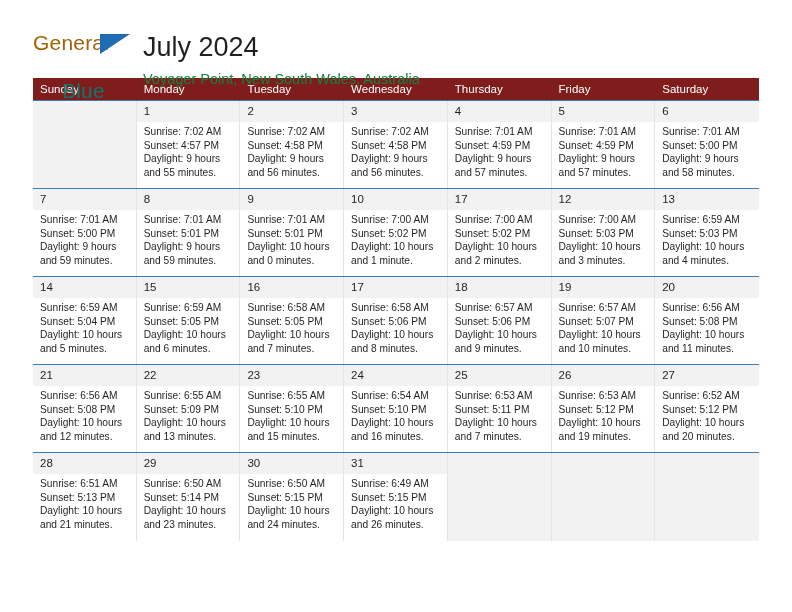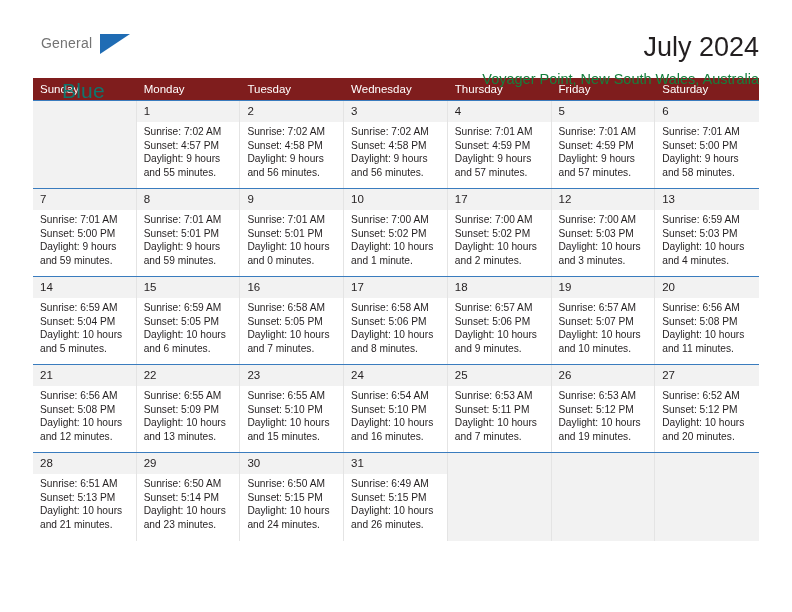--- a/index.html
+++ b/index.html
@@ -32,25 +32,25 @@
     box-sizing: border-box;
   }
   .logo {
     position: relative;
     width: 110px;
     height: 46px;
     flex: 0 0 auto;
   }
   .logo-general {
     position: absolute;
-    left: 8px;
+    left: 0;
     top: 0;
-    font-size: 14px;
+    font-size: 21px;
     letter-spacing: .2px;
-    color: #737373;
+    color: #a16207;
     line-height: 22px;
   }
   .logo-blue {
     position: absolute;
     left: 29px;
     top: 4px;
     font-size: 21px;
     letter-spacing: .2px;
     color: #0f766e;
     line-height: 22px;
@@ -59,21 +59,21 @@
   .logo-triangle {
     position: absolute;
     left: 67px;
     top: 2px;
     width: 0;
     height: 0;
     border-left: 30px solid #1f6cb4;
     border-bottom: 20px solid transparent;
   }
   .title-block {
-    text-align: right;
+    text-align: left;
     flex: 1 1 auto;
     padding-top: 0;
   }
   .cal-title {
     font-size: 27px;
     color: #231f20;
     line-height: 30px;
     font-weight: normal;
     margin: 0;
   }

